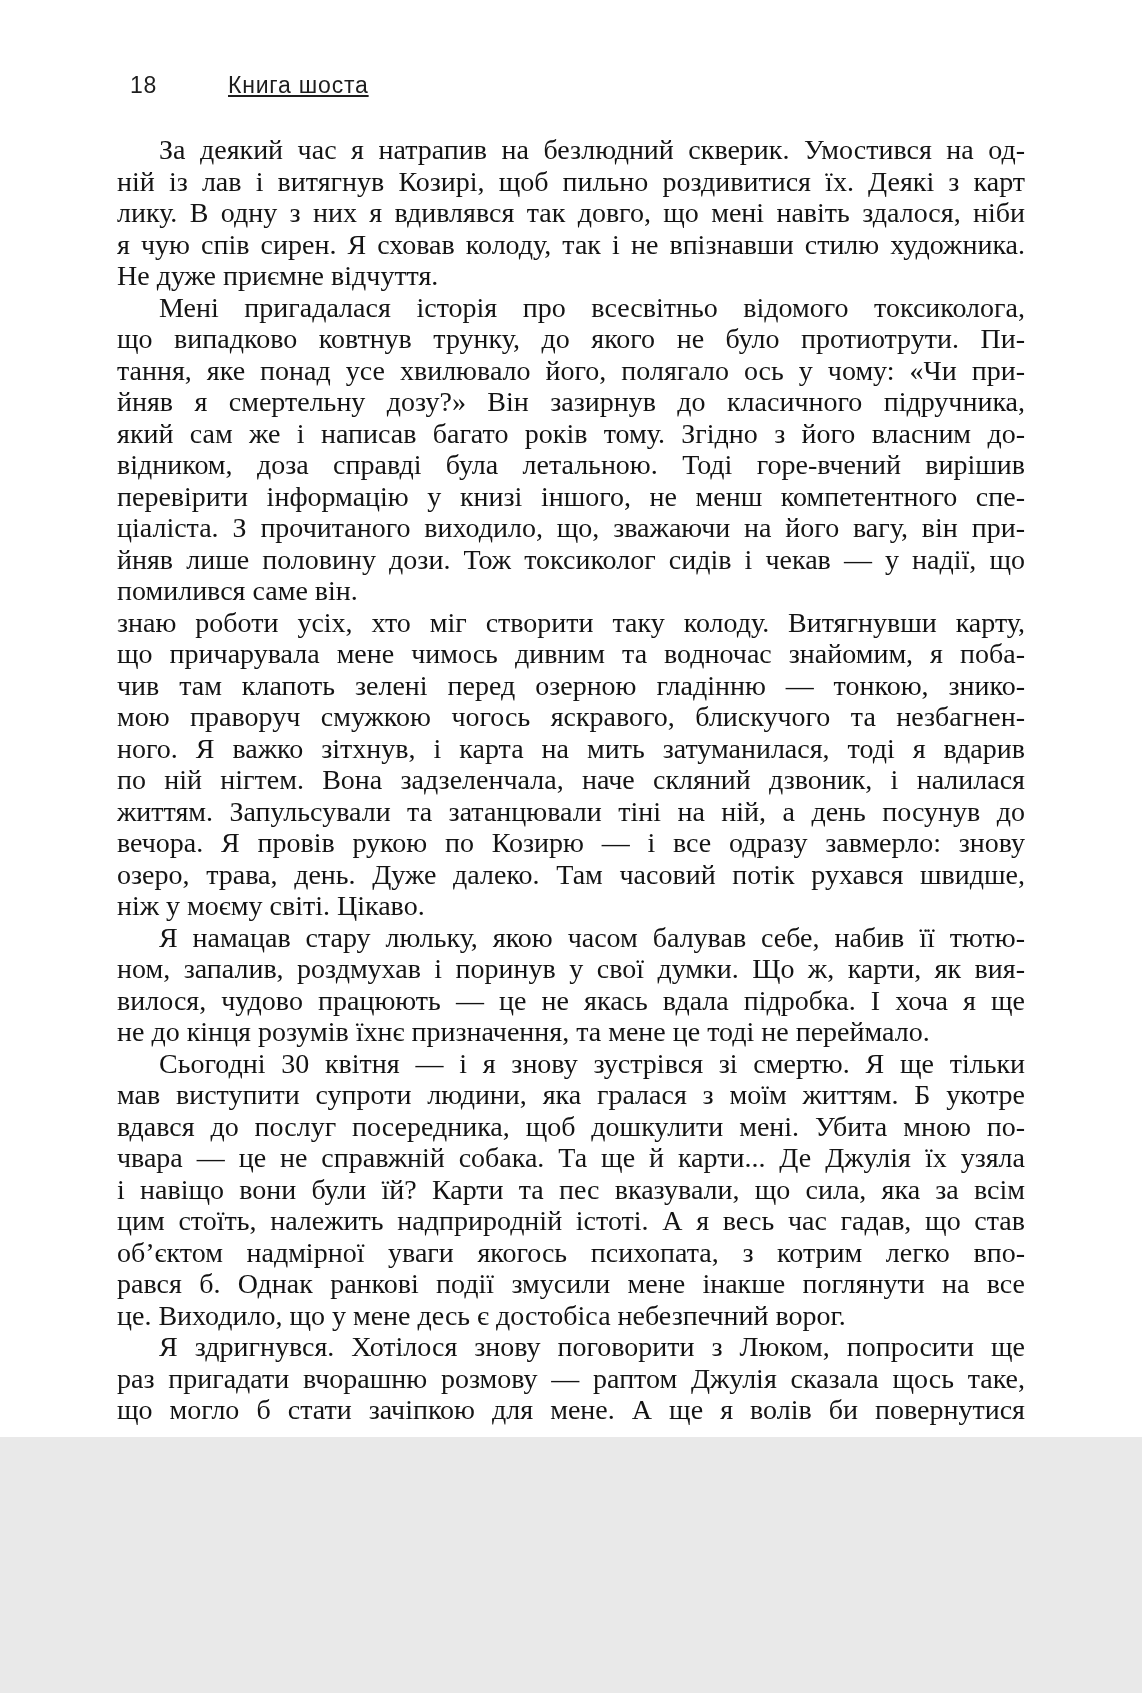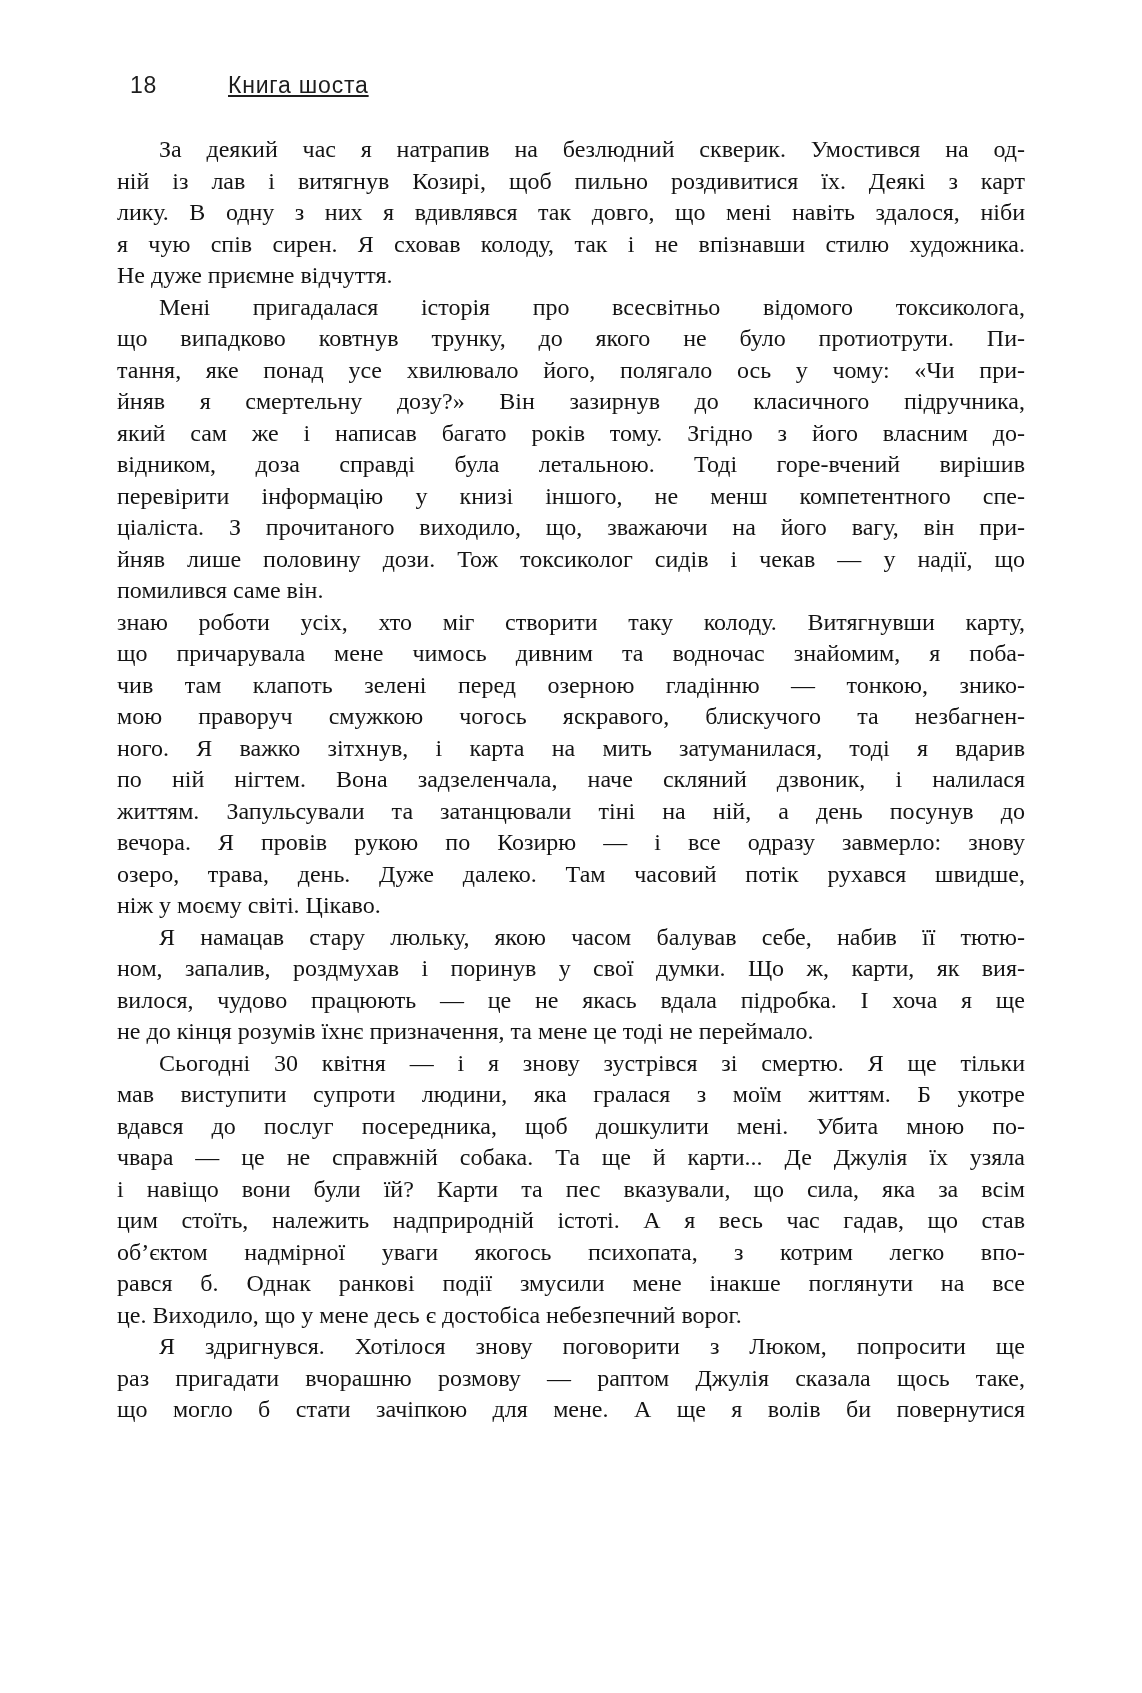--- a/index.html
+++ b/index.html
@@ -3,21 +3,21 @@
 <meta charset="utf-8">
 <style>
   html, body {
     margin: 0;
     padding: 0;
     background: #e9e9e9;
   }
   .page {
     position: relative;
     width: 1142px;
-    height: 1693px;
+    height: 1437px;
     background: #ffffff;
     margin: 0 auto;
     overflow: hidden;
   }
   .running-header {
     position: absolute;
     top: 72px;
     left: 0;
     width: 100%;
     font-family: "Liberation Sans", sans-serif;
@@ -36,21 +36,21 @@
     left: 228px;
     top: 0;
     text-decoration: underline;
   }
   .text-block {
     position: absolute;
     left: 117px;
     top: 134px;
     width: 908px;
     font-family: "Liberation Serif", serif;
-    font-size: 24px;
+    font-size: 28px;
     line-height: 31.5px;
     color: #141414;
   }
   .paragraph {
     margin: 0;
   }
   .line {
     text-align: justify;
     text-align-last: justify;
     white-space: normal;

